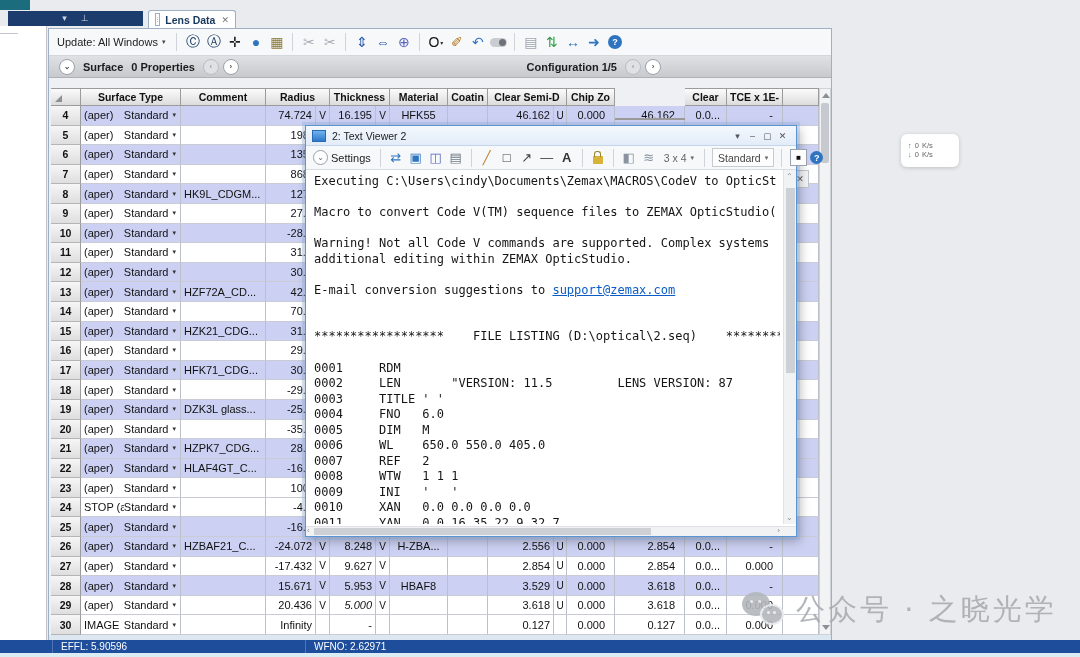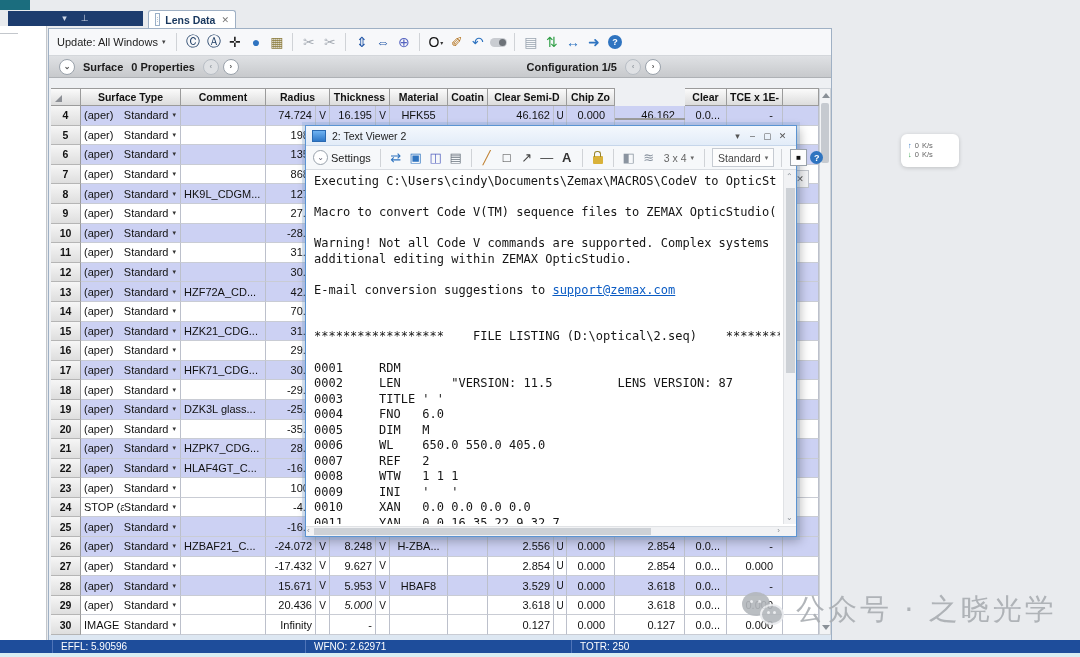--- a/index.html
+++ b/index.html
@@ -908,17 +908,16 @@
           <i style="left:11px;top:5px"></i>
         </span>
     </span>
     <span class="wm-text">公众号 · 之晓光学</span>
   </div>
 
   <div class="status-bar" id="status-bar">
       <span class="status-seg lead"></span>
       <span class="status-seg">EFFL: 5.90596</span>
       <span class="status-seg">WFNO: 2.62971</span>
-      <span class="status-seg">TOTR: 250</span>
     </div>
   <div class="bottom-strip"></div>
 
 </div>
 
 </body></html>

